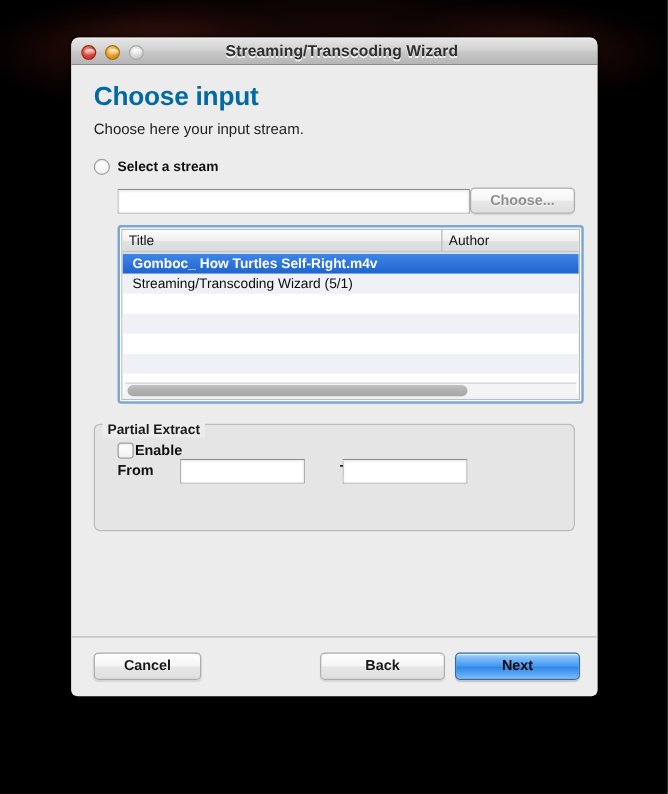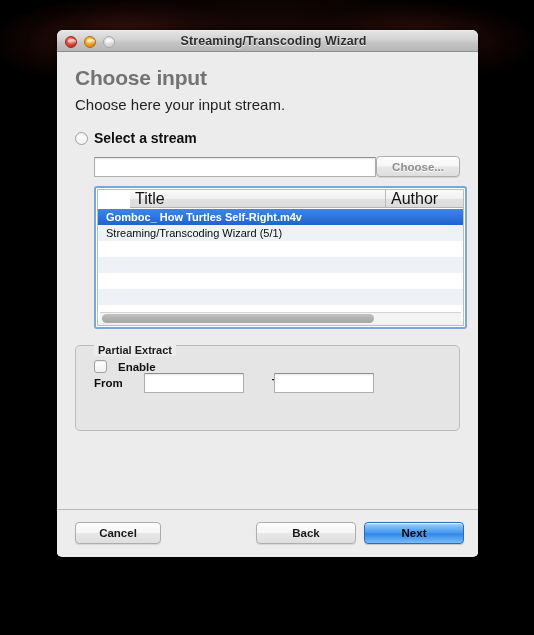--- a/index.html
+++ b/index.html
@@ -90,26 +90,26 @@
   .content {
     position: relative;
     height: 457px;
     background: #ececec;
     padding: 0 18px;
   }
 
   .page-title {
     font-size: 21px;
     font-weight: bold;
-    color: #737373;
+    color: #0369a1;
     padding-top: 14px;
     letter-spacing: -0.2px;
   }
   .page-sub {
-    font-size: 15px;
+    font-size: 12px;
     color: #232323;
     padding-top: 6px;
   }
 
   
   .radio-row {
     display: flex;
     align-items: center;
     margin-top: 17px;
     gap: 6px;
@@ -129,21 +129,21 @@
   }
   .radio.checked::after {
     content: "";
     position: absolute;
     left: 4px; top: 4px;
     width: 3px; height: 3px;
     border-radius: 50%;
     background: #ffffff;
   }
   .radio-label {
-    font-size: 14px;
+    font-size: 11px;
     font-weight: bold;
     color: #101010;
   }
 
   
   .stream-row {
     display: flex;
     align-items: center;
     margin-top: 10px;
     padding-left: 19px;
@@ -197,23 +197,22 @@
     inset: 1px;
     border: 1px solid #bdbdbd;
     background: #ffffff;
     overflow: hidden;
   }
   .thead {
     display: flex;
     height: 18px;
     background: linear-gradient(to bottom, #fbfbfb 0%, #f0f0f0 50%, #e2e2e2 51%, #dcdcdc 100%);
     border-bottom: 1px solid #b4b4b4;
-    font-size: 16px;
+    font-size: 11px;
     color: #111111;
-    margin-left: 32px;
   }
   .th {
     display: flex;
     align-items: center;
     padding-left: 5px;
     height: 100%;
   }
   .th-title { width: 256px; border-right: 1px solid #b9b9b9; }
   .th-author { flex: 1; }
 
@@ -249,40 +248,40 @@
     background: linear-gradient(to bottom, #c2c2c2 0%, #b0b0b0 50%, #a7a7a7 100%);
   }
 
   
   .group {
     margin-top: 16px;
     position: relative;
   }
   .group-legend {
     position: absolute;
-    top: -1px; left: 19px;
+    top: -1px; left: 7px;
     font-size: 11px;
     font-weight: bold;
     color: #1c1c1c;
     background: #ececec;
     padding: 0 4px;
   }
   .group-box {
     margin-top: 12px;
     height: 86px;
     border: 1px solid #bcbcbc;
     border-radius: 5px;
     background: #e5e5e5;
     padding: 14px 18px;
   }
 
   .check-row {
     display: flex;
     align-items: center;
-    gap: 11px;
+    gap: 1px;
   }
   .checkbox {
     width: 13px; height: 13px;
     flex: none;
     border: 1px solid #a2a2a2;
     border-radius: 3px;
     background: linear-gradient(to bottom, #ffffff 0%, #f1f1f1 100%);
     box-shadow: inset 0 1px 1px rgba(0,0,0,0.07);
   }
   .check-label {

